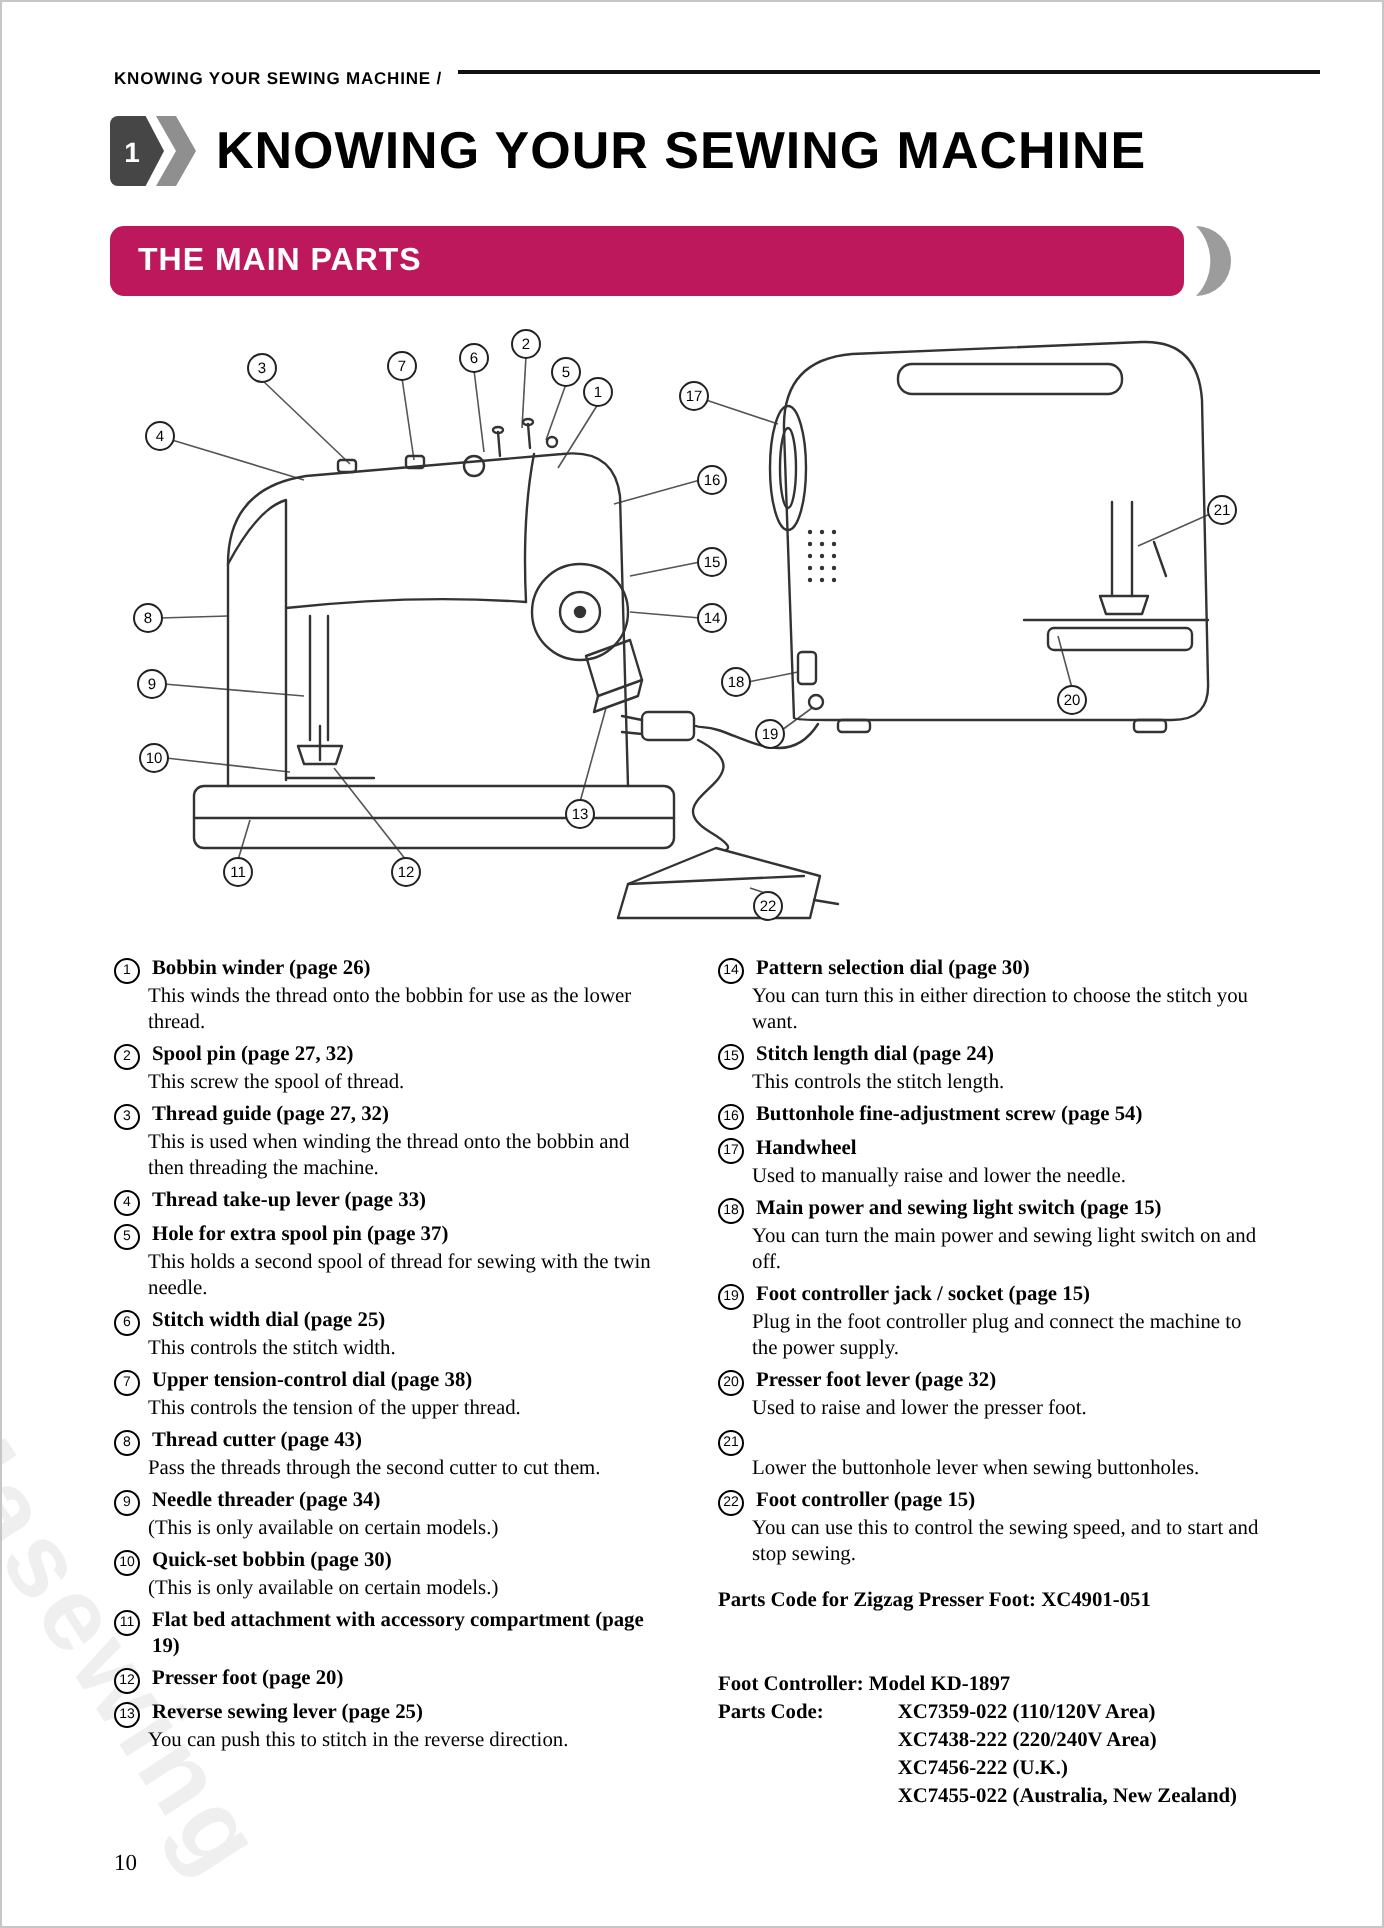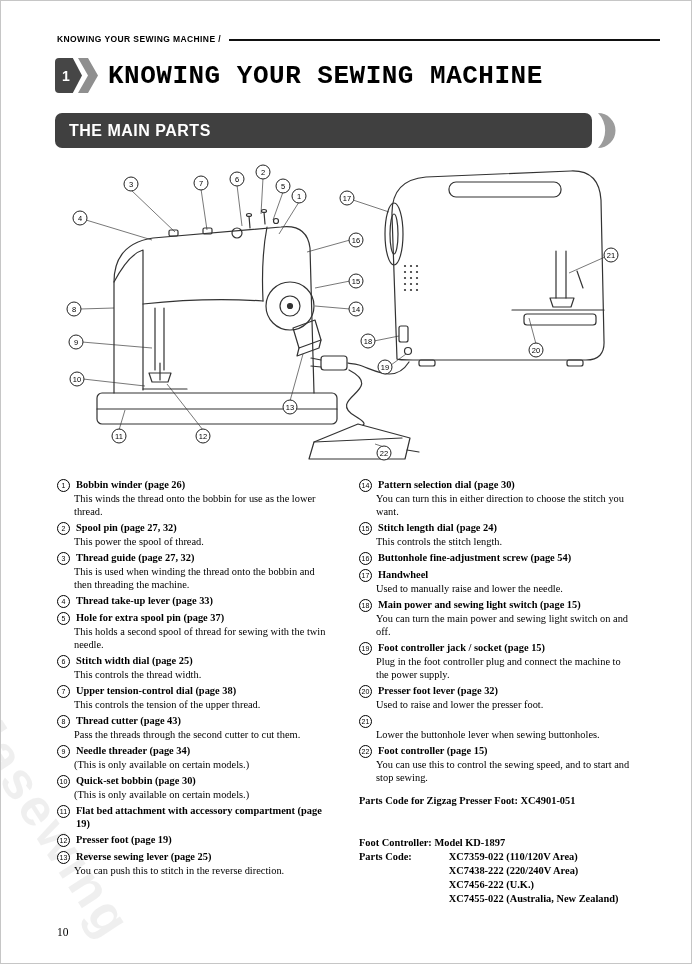--- a/index.html
+++ b/index.html
@@ -10,47 +10,47 @@
   .page-border { position:absolute; inset:0; border:1px solid #c6c6c6; pointer-events:none; z-index:50; }
 
   
   .watermark {
     position:absolute; left:-4px; top:688px; transform:rotate(57deg); transform-origin:left top;
     font-family:"Liberation Sans", sans-serif; font-size:52px; font-weight:bold;
     color:#000; opacity:0.06; letter-spacing:3px; white-space:nowrap; z-index:0;
   }
 
   
-  .topbar { position:absolute; left:57px; right:32px; top:34px; display:flex; align-items:center; gap:8px; z-index:2; }
+  .topbar { position:absolute; left:57px; right:32px; top:34px; display:flex; align-items:flex-start; gap:8px; z-index:2; }
   .topbar-text { font-family:"Liberation Sans", sans-serif; font-weight:bold; font-size:8.5px; letter-spacing:0.4px; white-space:nowrap; }
   .topbar-line { flex:1; border-top:2px solid #111; margin-top:1px; }
 
   
   .chapter-row { position:absolute; left:55px; top:58px; display:flex; align-items:center; z-index:2; }
   .chapter-tab {
     width:27px; height:35px; background:#464646; color:#fff;
     clip-path:polygon(0 0, 66% 0, 100% 50%, 66% 100%, 0 100%);
     border-radius:4px 0 0 4px;
     display:flex; align-items:center; justify-content:center;
     font-family:"Liberation Sans", sans-serif; font-weight:bold; font-size:14px;
     padding-right:5px; box-sizing:border-box;
   }
   .chapter-chevron {
     width:20px; height:35px; background:#8f8f8f; margin-left:-4px;
     clip-path:polygon(0 0, 50% 0, 100% 50%, 50% 100%, 0 100%, 50% 50%);
   }
   .chapter-title {
-    margin-left:10px; font-family:Liberation Mono, monospace; font-weight:bold;
+    margin-left:10px; font-family:Liberation Sans, sans-serif; font-weight:bold;
     font-size:26px; letter-spacing:0.5px; white-space:nowrap;
   }
 
   
   .banner {
     position:absolute; left:55px; top:113px; width:537px; height:35px;
-    background:#404040; border-radius:7px; display:flex; align-items:center; z-index:2;
+    background:#be185d; border-radius:7px; display:flex; align-items:center; z-index:2;
   }
   .banner-text {
     color:#fff; font-family:"Liberation Sans", sans-serif; font-weight:bold;
     font-size:16px; letter-spacing:0.5px; padding-left:14px;
   }
   .crescent { position:absolute; left:594px; top:112px; z-index:2; }
 
   
   .diagram { position:absolute; left:57px; top:158px; width:578px; height:312px; z-index:2; }
   .diagram svg { position:absolute; left:0; top:0; }
@@ -239,21 +239,21 @@
           <span class="badge">1</span>
           <span class="item-title">Bobbin winder (page 26)</span>
         </div>
         <div class="item-desc">This winds the thread onto the bobbin for use as the lower thread.</div>
       </div>
       <div class="item">
         <div class="item-head">
           <span class="badge">2</span>
           <span class="item-title">Spool pin (page 27, 32)</span>
         </div>
-        <div class="item-desc">This power the spool of thread.</div>
+        <div class="item-desc">This screw the spool of thread.</div>
       </div>
       <div class="item">
         <div class="item-head">
           <span class="badge">3</span>
           <span class="item-title">Thread guide (page 27, 32)</span>
         </div>
         <div class="item-desc">This is used when winding the thread onto the bobbin and then threading the machine.</div>
       </div>
       <div class="item">
         <div class="item-head">
@@ -266,21 +266,21 @@
           <span class="badge">5</span>
           <span class="item-title">Hole for extra spool pin (page 37)</span>
         </div>
         <div class="item-desc">This holds a second spool of thread for sewing with the twin needle.</div>
       </div>
       <div class="item">
         <div class="item-head">
           <span class="badge">6</span>
           <span class="item-title">Stitch width dial (page 25)</span>
         </div>
-        <div class="item-desc">This controls the thread width.</div>
+        <div class="item-desc">This controls the stitch width.</div>
       </div>
       <div class="item">
         <div class="item-head">
           <span class="badge">7</span>
           <span class="item-title">Upper tension-control dial (page 38)</span>
         </div>
         <div class="item-desc">This controls the tension of the upper thread.</div>
       </div>
       <div class="item">
         <div class="item-head">
@@ -305,21 +305,21 @@
       </div>
       <div class="item">
         <div class="item-head">
           <span class="badge">11</span>
           <span class="item-title">Flat bed attachment with accessory compartment (page 19)</span>
         </div>
       </div>
       <div class="item">
         <div class="item-head">
           <span class="badge">12</span>
-          <span class="item-title">Presser foot (page 19)</span>
+          <span class="item-title">Presser foot (page 20)</span>
         </div>
       </div>
       <div class="item">
         <div class="item-head">
           <span class="badge">13</span>
           <span class="item-title">Reverse sewing lever (page 25)</span>
         </div>
         <div class="item-desc">You can push this to stitch in the reverse direction.</div>
       </div>
     </div>

